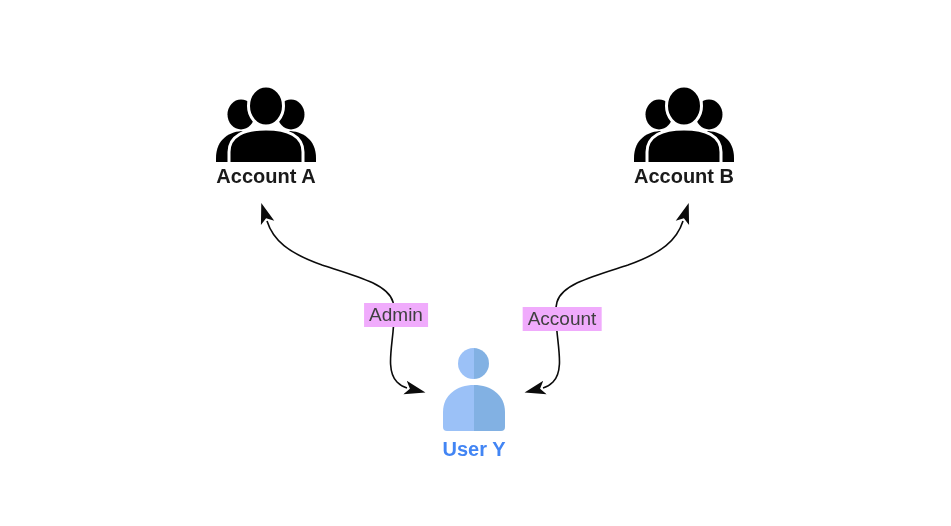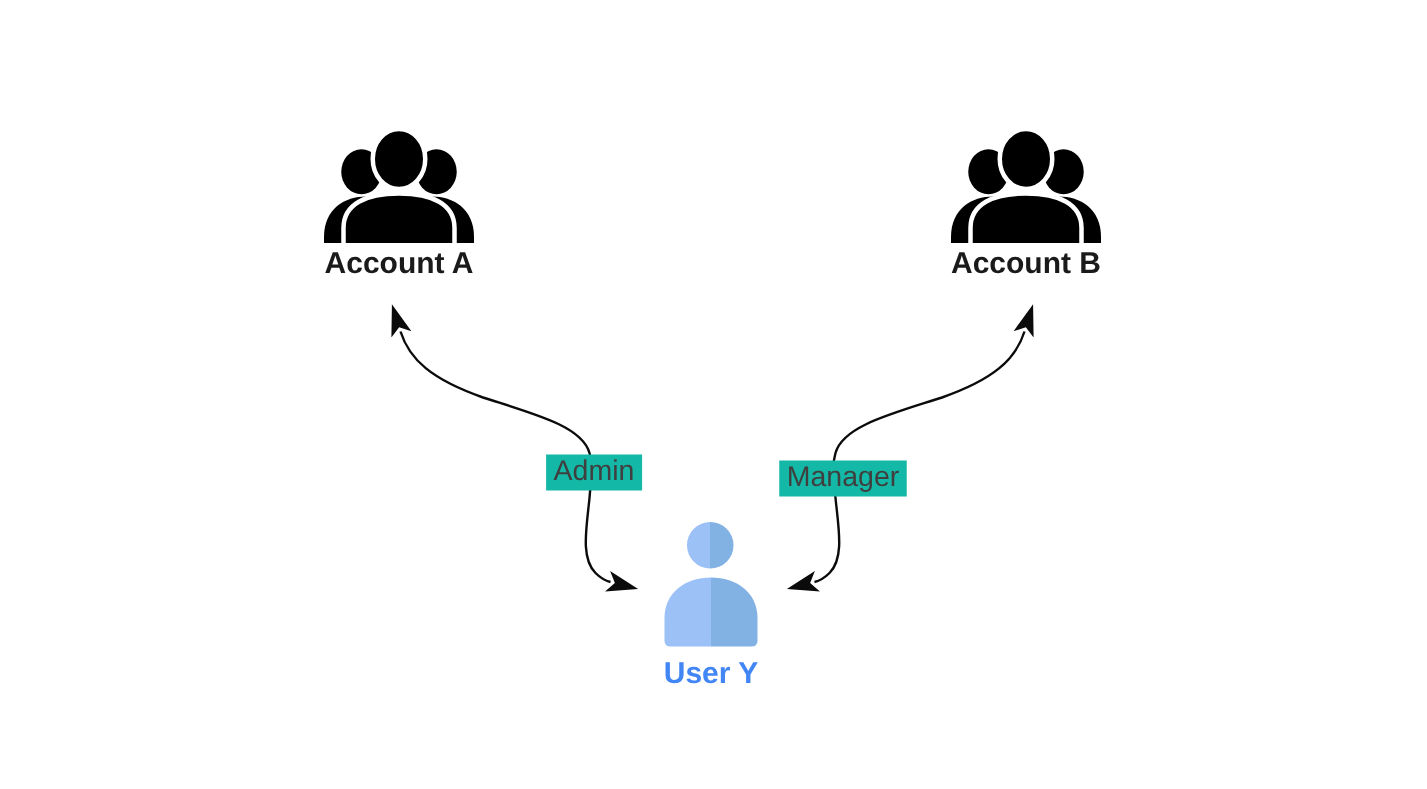--- a/index.html
+++ b/index.html
@@ -57,21 +57,21 @@
     font-weight: bold;
     color: #111111;
     white-space: nowrap;
   }
   .edge-label {
     position: absolute;
     z-index: 2;
     transform: translateX(-50%);
     font-size: 19px;
     color: #3f3f3f;
-    background: #14b8a6;
+    background: #f0abfc;
     padding: 1px 5px;
     white-space: nowrap;
   }
   .edge-label.admin   { left: 396px; top: 303px; }
   .edge-label.manager { left: 562px; top: 307px; }
   .node.account-a { left: 266px; top: 82px; }
   .node.account-b { left: 684px; top: 82px; text-align: center; }
   .node.user-y    { left: 474px; top: 346px; }
 </style>
 </head>
@@ -109,21 +109,21 @@
       <ellipse cx="81" cy="32.5" rx="13.5" ry="15" fill="#000"></ellipse>
       <path d="M6 80 L6 76 C6 57 20 49 34 49 L78 49 C92 49 106 57 106 76 L106 80 Z" fill="#000"></path>
       <ellipse cx="56" cy="24" rx="17.5" ry="20" fill="#000" stroke="#fff" stroke-width="3"></ellipse>
       <path d="M19 84 L19 70 C19 54 34 47 56 47 C78 47 93 54 93 70 L93 84 Z" fill="#000" stroke="#fff" stroke-width="3"></path>
     </svg>
     <div class="node-label">Account B</div>
   </div>
 
 
   <span class="edge-label admin">Admin</span>
-  <span class="edge-label manager">Manager</span>
+  <span class="edge-label manager">Account</span>
 
   <div class="node user-y">
     <svg width="64" height="88" viewBox="0 0 64 88">
       <defs>
         <linearGradient id="half-split" x1="0" y1="0" x2="1" y2="0">
           <stop offset="0" stop-color="#9bc1f7"></stop>
           <stop offset="0.5" stop-color="#9bc1f7"></stop>
           <stop offset="0.5" stop-color="#82b1e3"></stop>
           <stop offset="1" stop-color="#82b1e3"></stop>
         </linearGradient>

